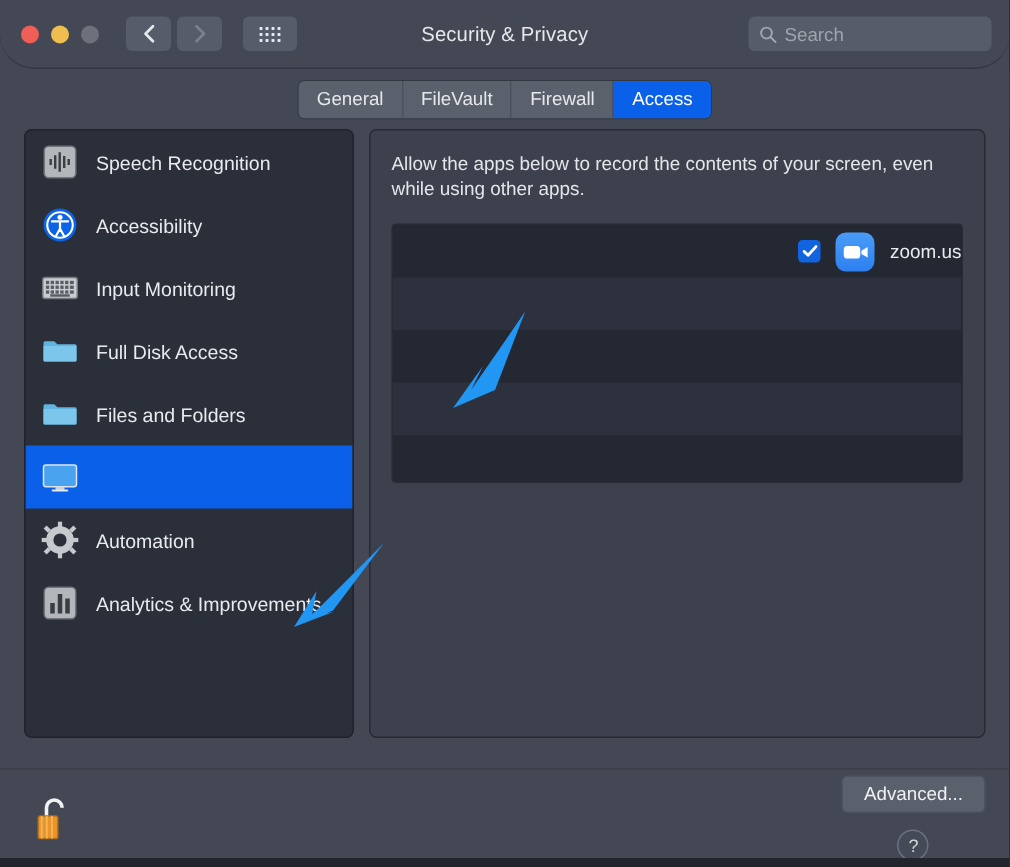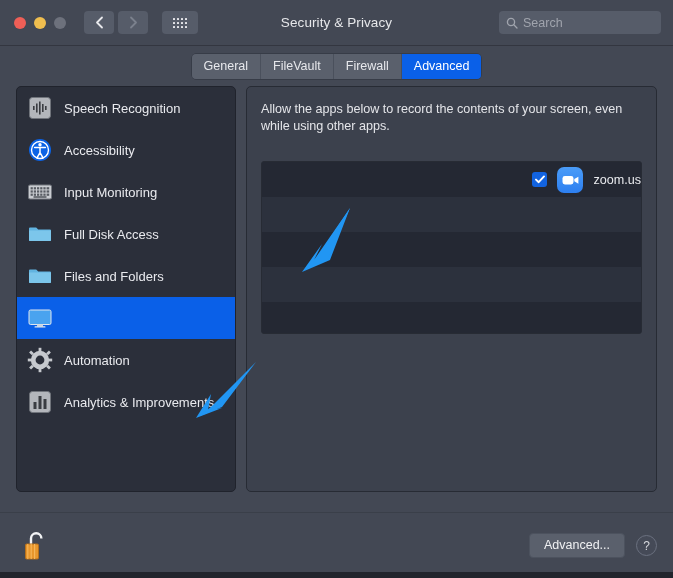--- a/index.html
+++ b/index.html
@@ -17,20 +17,21 @@
   }
 
   
   .titlebar {
     position: relative;
     height: 46px;
     background: #434854;
     flex: 0 0 46px;
     display: flex; align-items: center;
     border-bottom: 1px solid #333640;
+    border-radius: 23px;
   }
   .traffic { display: flex; align-items: center; gap: 8px; margin-left: 14px; }
   .tl { width: 12px; height: 12px; border-radius: 50%; }
   .tl.close { background: #ef5f57; }
   .tl.min { background: #f0be4f; }
   .tl.zoom { background: #6d717c; }
 
   .navbtns { display: flex; gap: 4px; margin-left: 18px; }
   .navbtn {
     width: 30px; height: 23px; border-radius: 4px;
@@ -104,21 +105,21 @@
 
   .right {
     flex: 1 1 auto;
     background: #3c414d;
     border: 1px solid #272b34;
     border-radius: 5px;
     padding: 14px 14px 0 14px;
   }
   .desc {
     font-size: 12.6px; color: #e4e5e9; line-height: 17px;
-    margin-bottom: 26px;
+    margin-bottom: 14px;
   }
   .applist {
     border: 1px solid #272b34;
     border-radius: 3px;
     background: #242833;
     height: 173px;
     overflow: hidden;
   }
   .arow { height: 35px; display: flex; align-items: center; padding-left: 12px; gap: 10px; justify-content: flex-end; }
   .arow.alt { background: #2c313d; }
@@ -136,21 +137,21 @@
   
   .footer {
     flex: 0 0 66px;
     position: relative;
     display: flex; align-items: center;
     padding: 0 16px;
     border-top: 1px solid #3a3f49;
   }
   .lock { width: 30px; height: 34px; position: relative; margin-left: 5px; }
   .locktext { font-size: 12.8px; color: #dfe1e5; margin-left: 13px; }
-  .btns { margin-left: auto; display: flex; align-items: center; gap: 11px; }
+  .btns { margin-left: auto; display: flex; align-items: center; gap: 11px; flex-direction: column; }
   .advbtn {
     font-size: 12.5px; color: #f0f1f3;
     background: #5a606c; border: 1px solid #4c525e;
     border-radius: 4px; padding: 4px 14px 5px;
   }
   .helpbtn {
     width: 21px; height: 21px; border-radius: 50%;
     background: #51576333; border: 1px solid #6b7180;
     color: #d6d8dd; font-size: 12px;
     display: flex; align-items: center; justify-content: center;
@@ -216,21 +217,21 @@
       </svg>
       <span class="ph">Search</span>
     </div>
   </div>
 
   <div class="tabbar">
     <div class="tabs">
       <div class="tab">General</div>
       <div class="tab">FileVault</div>
       <div class="tab">Firewall</div>
-      <div class="tab active">Advanced</div>
+      <div class="tab active">Access</div>
     </div>
   </div>
 
   <div class="body">
     <div class="panelwrap">
 
       <div class="sidebar">
 
         <div class="srow">
           <span class="ico">

